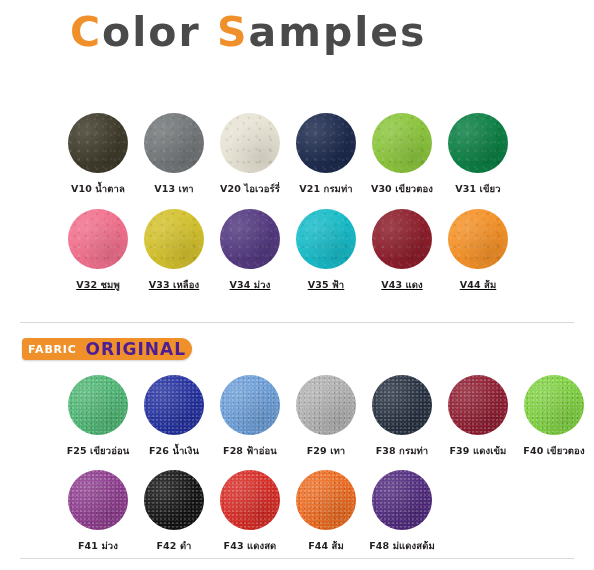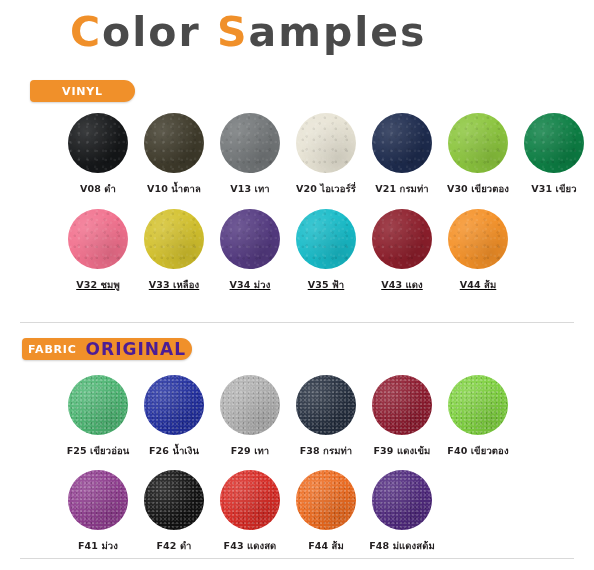--- a/index.html
+++ b/index.html
@@ -163,29 +163,22 @@
 </head>
 <body>
 
 <div class="page">
 
   <div class="title">
     <span class="accent">C</span><span>olor</span>
     <span class="accent">S</span><span>amples</span>
   </div>
 
-  <div class="banner banner-vinyl">
-    <span class="banner-label">VINYL</span>
-  </div>
 
   <div class="row row-v1">
-      <div class="swatch-cell">
-        <div class="swatch vinyl" style="background: rgb(22, 24, 26);"></div>
-        <div class="swatch-label">V08 ดำ</div>
-      </div>
       <div class="swatch-cell">
         <div class="swatch vinyl" style="background: rgb(64, 60, 44);"></div>
         <div class="swatch-label">V10 น้ำตาล</div>
       </div>
       <div class="swatch-cell">
         <div class="swatch vinyl" style="background: rgb(116, 120, 122);"></div>
         <div class="swatch-label">V13 เทา</div>
       </div>
       <div class="swatch-cell">
         <div class="swatch vinyl" style="background: rgb(232, 228, 213);"></div>
@@ -242,20 +235,24 @@
   <div class="row row-f1">
       <div class="swatch-cell">
         <div class="swatch fabric" style="background: rgb(76, 181, 114);"></div>
         <div class="swatch-label">F25 เขียวอ่อน</div>
       </div>
       <div class="swatch-cell">
         <div class="swatch fabric" style="background: rgb(35, 48, 160);"></div>
         <div class="swatch-label">F26 น้ำเงิน</div>
       </div>
       <div class="swatch-cell">
+        <div class="swatch fabric" style="background: rgb(106, 157, 216);"></div>
+        <div class="swatch-label">F28 ฟ้าอ่อน</div>
+      </div>
+      <div class="swatch-cell">
         <div class="swatch fabric" style="background: rgb(176, 176, 176);"></div>
         <div class="swatch-label">F29 เทา</div>
       </div>
       <div class="swatch-cell">
         <div class="swatch fabric" style="background: rgb(38, 48, 64);"></div>
         <div class="swatch-label">F38 กรมท่า</div>
       </div>
       <div class="swatch-cell">
         <div class="swatch fabric" style="background: rgb(143, 28, 48);"></div>
         <div class="swatch-label">F39 แดงเข้ม</div>

